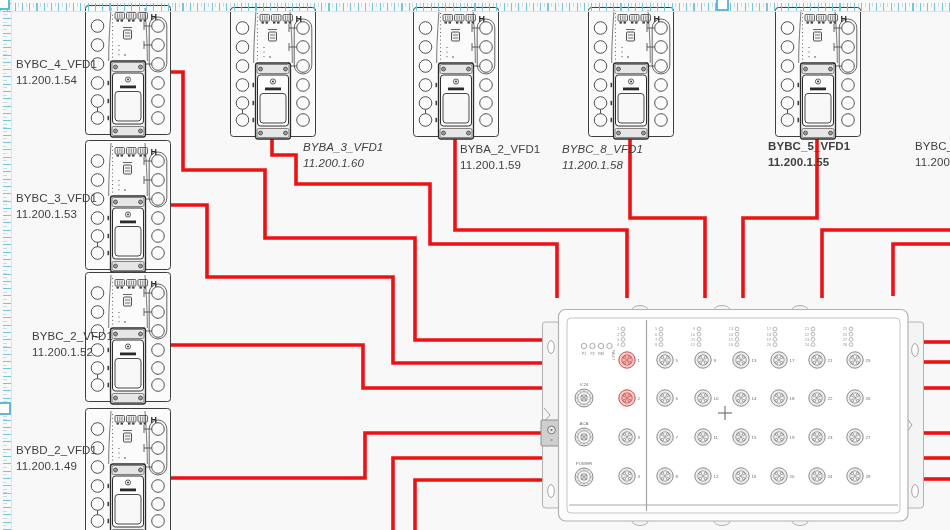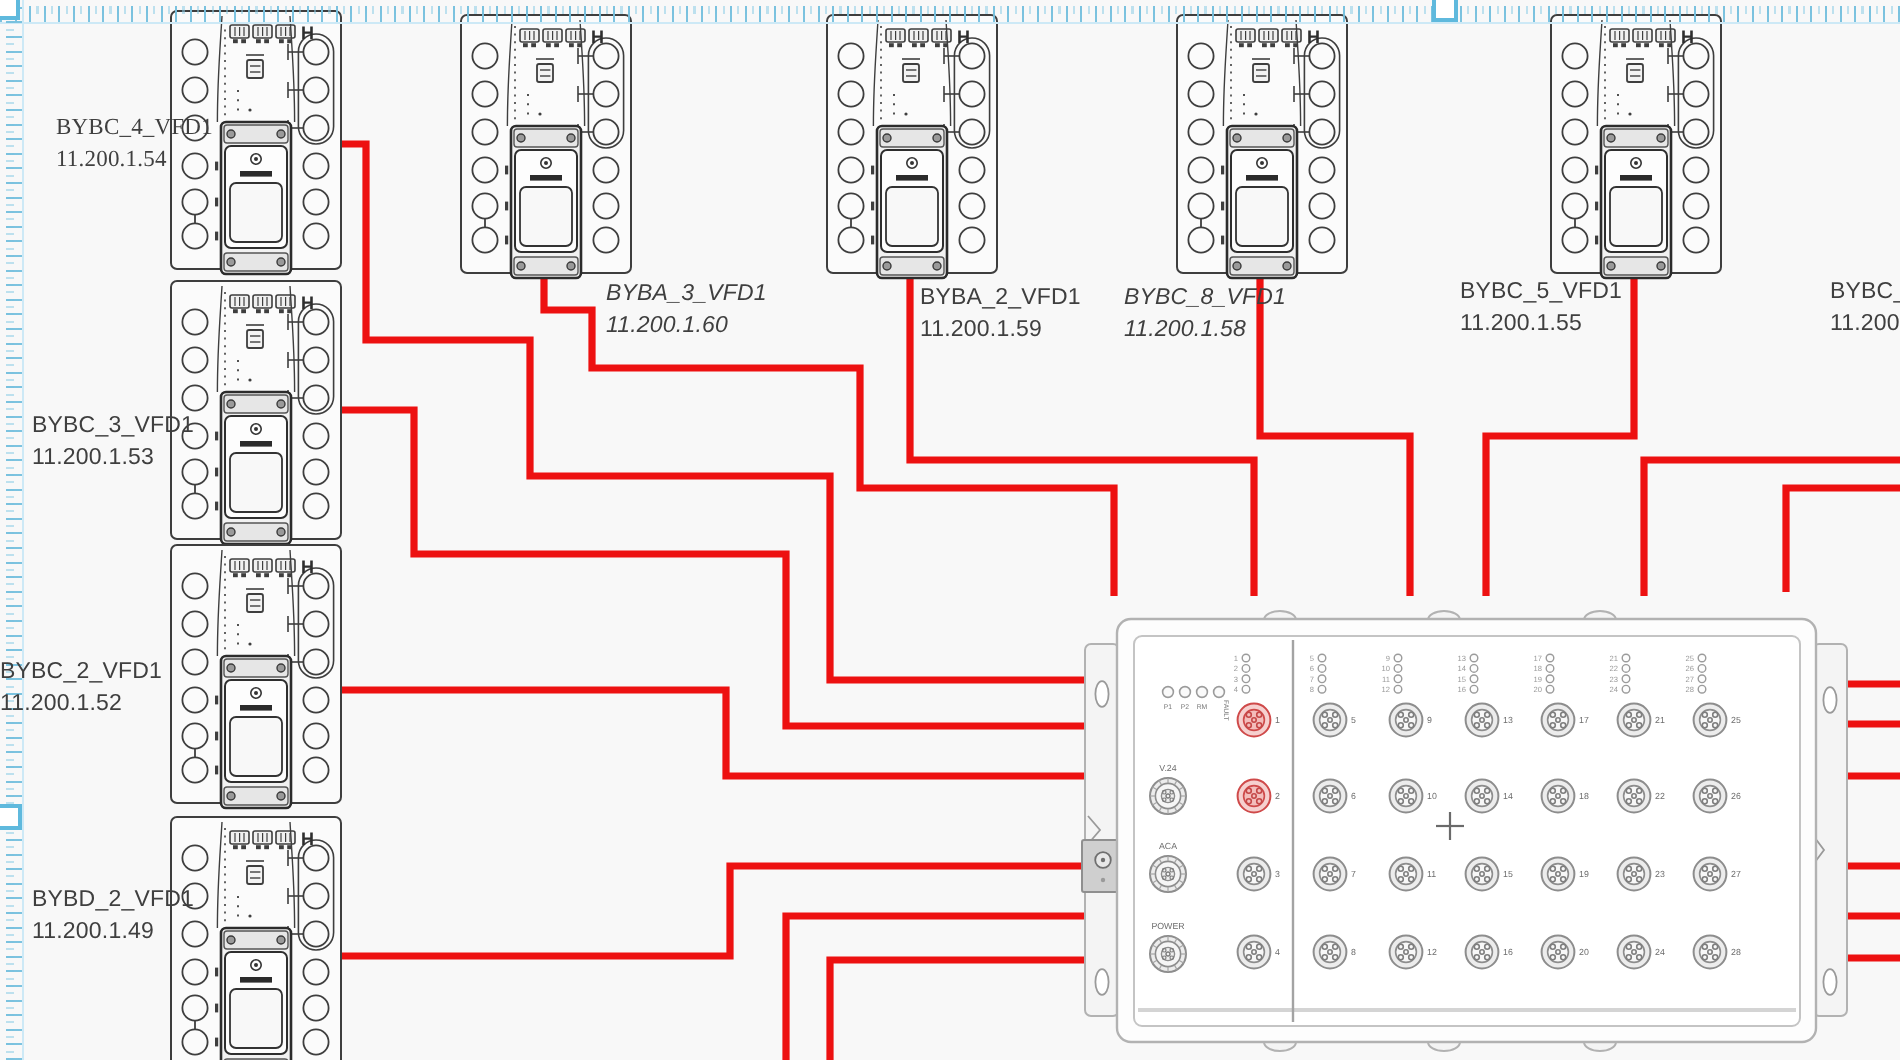--- a/index.html
+++ b/index.html
@@ -1045,49 +1045,49 @@
       </g>
     </svg>
 
   <div class="ruler-top"></div>
   <div class="ruler-left"></div>
   <div class="handle" style="left:-3px;top:-3px;"></div>
   <div class="handle" style="left:716px;top:-2px;"></div>
   <div class="handle" style="left:-2px;top:402px;"></div>
 
   <div id="labels">
-      <div class="dev-label" style="left: 28px; top: 56px; font-family: Liberation Serif, serif;">
+      <div class="dev-label" style="left: 16px; top: 56px;">
         <div>BYBC_4_VFD1</div>
         <div>11.200.1.54</div>
       </div>
-      <div class="dev-label" style="left: 16px; top: 190px; margin-top: 15px;">
+      <div class="dev-label" style="left: 16px; top: 190px;">
         <div>BYBC_3_VFD1</div>
         <div>11.200.1.53</div>
       </div>
-      <div class="dev-label" style="left: 0; top: 328px;">
+      <div class="dev-label" style="left: 32px; top: 328px;">
         <div>BYBC_2_VFD1</div>
         <div>11.200.1.52</div>
       </div>
       <div class="dev-label" style="left: 16px; top: 442px;">
         <div>BYBD_2_VFD1</div>
         <div>11.200.1.49</div>
       </div>
       <div class="dev-label" style="left: 303px; top: 139px; font-style: italic;">
         <div>BYBA_3_VFD1</div>
         <div>11.200.1.60</div>
       </div>
       <div class="dev-label" style="left: 460px; top: 141px;">
         <div>BYBA_2_VFD1</div>
         <div>11.200.1.59</div>
       </div>
       <div class="dev-label" style="left: 562px; top: 141px; font-style: italic;">
         <div>BYBC_8_VFD1</div>
         <div>11.200.1.58</div>
       </div>
-      <div class="dev-label" style="left: 730px; top: 138px;">
+      <div class="dev-label" style="left: 768px; top: 138px; font-weight: bold;">
         <div>BYBC_5_VFD1</div>
         <div>11.200.1.55</div>
       </div>
       <div class="dev-label" style="left: 915px; top: 138px;">
         <div>BYBC_6_</div>
         <div>11.200.1</div>
       </div>
     </div>
 </div>
 

